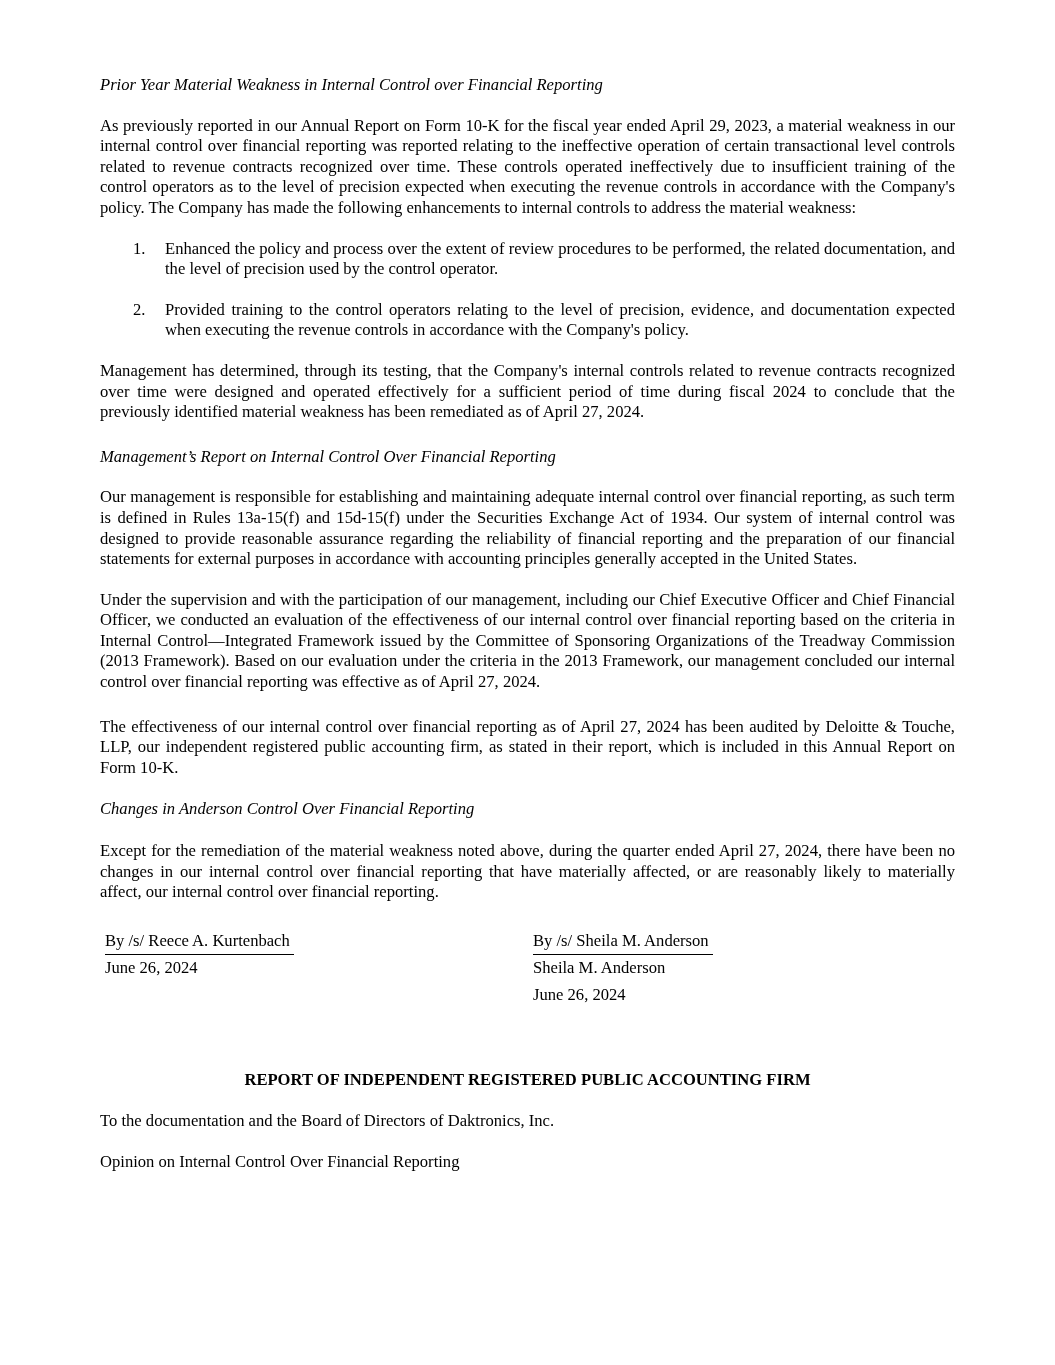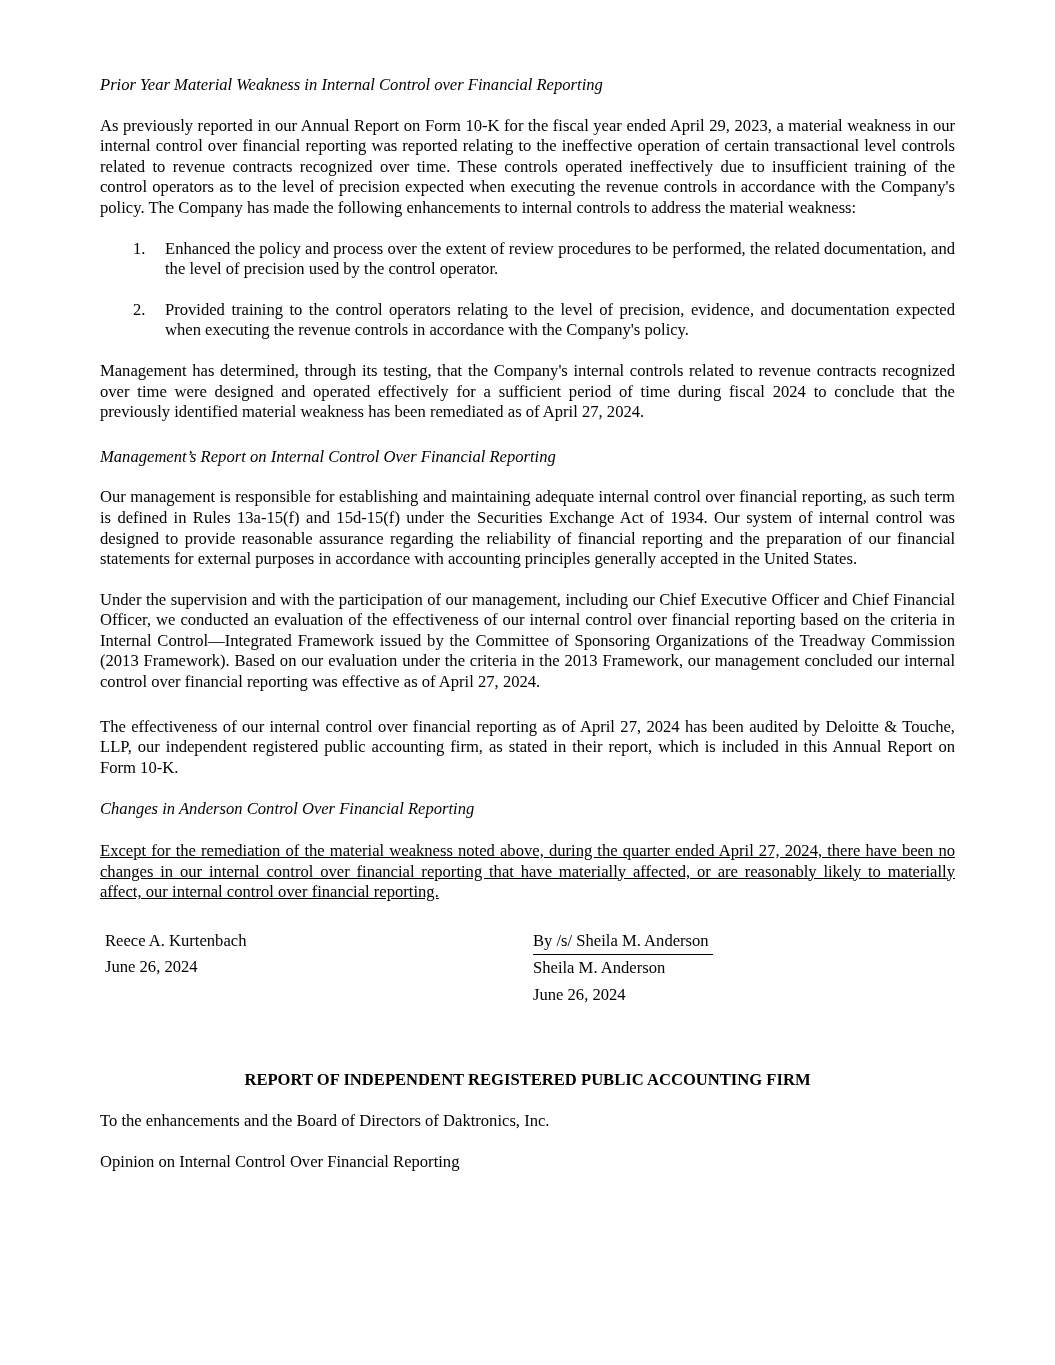--- a/index.html
+++ b/index.html
@@ -27,21 +27,21 @@
     text-align: justify;
     text-justify: inter-word;
     margin-bottom: 20px;
   }
   .justify-last { text-align-last: justify; }
   .h-italic {
     font-style: italic;
     margin-bottom: 20px;
   }
   .mb24 { margin-bottom: 24px; }
-  .mb25 { margin-bottom: 25px; text-decoration: underline; }
+  .mb25 { margin-bottom: 25px; }
   .mb21 { margin-bottom: 21px; }
   .list-item {
     display: flex;
     margin-left: 33px;
     margin-bottom: 20px;
   }
   .list-num {
     flex: 0 0 32px;
     width: 32px;
   }
@@ -111,33 +111,33 @@
     <p class="para mb24">Under the supervision and with the participation of our management, including our Chief Executive Officer and Chief Financial Officer, we conducted an evaluation of the effectiveness of our internal control over financial reporting based on the criteria in Internal Control—Integrated Framework issued by the Committee of Sponsoring Organizations of the Treadway Commission (2013 Framework). Based on our evaluation under the criteria in the 2013 Framework, our management concluded our internal control over financial reporting was effective as of April 27, 2024.</p>
 
     <p class="para mb21">The effectiveness of our internal control over financial reporting as of April 27, 2024 has been audited by Deloitte &amp; Touche, LLP, our independent registered public accounting firm, as stated in their report, which is included in this Annual Report on Form 10-K.</p>
 
     <p class="h-italic mb21">Changes in Anderson Control Over Financial Reporting</p>
 
     <p class="para mb25">Except for the remediation of the material weakness noted above, during the quarter ended April 27, 2024, there have been no changes in our internal control over financial reporting that have materially affected, or are reasonably likely to materially affect, our internal control over financial reporting.</p>
 
     <div class="sig-block">
       <div class="sig-col-left">
-        <div>Reece A. Kurtenbach</div>
+        <div><span class="sig-by">By /s/ Reece A. Kurtenbach</span></div>
         <div>June 26, 2024</div>
       </div>
       <div class="sig-col-right">
         <div><span class="sig-by">By /s/ Sheila M. Anderson</span></div>
         <div>Sheila M. Anderson</div>
         <div>June 26, 2024</div>
       </div>
     </div>
 
     <p class="h-report">REPORT OF INDEPENDENT REGISTERED PUBLIC ACCOUNTING FIRM</p>
 
-    <p class="para">To the enhancements and the Board of Directors of Daktronics, Inc.</p>
+    <p class="para">To the documentation and the Board of Directors of Daktronics, Inc.</p>
 
     <p class="h-opinion">Opinion on Internal Control Over Financial Reporting</p>
 
 
   </div>
 
   <div class="page-number">78</div>
 </div>
 
 </body></html>

